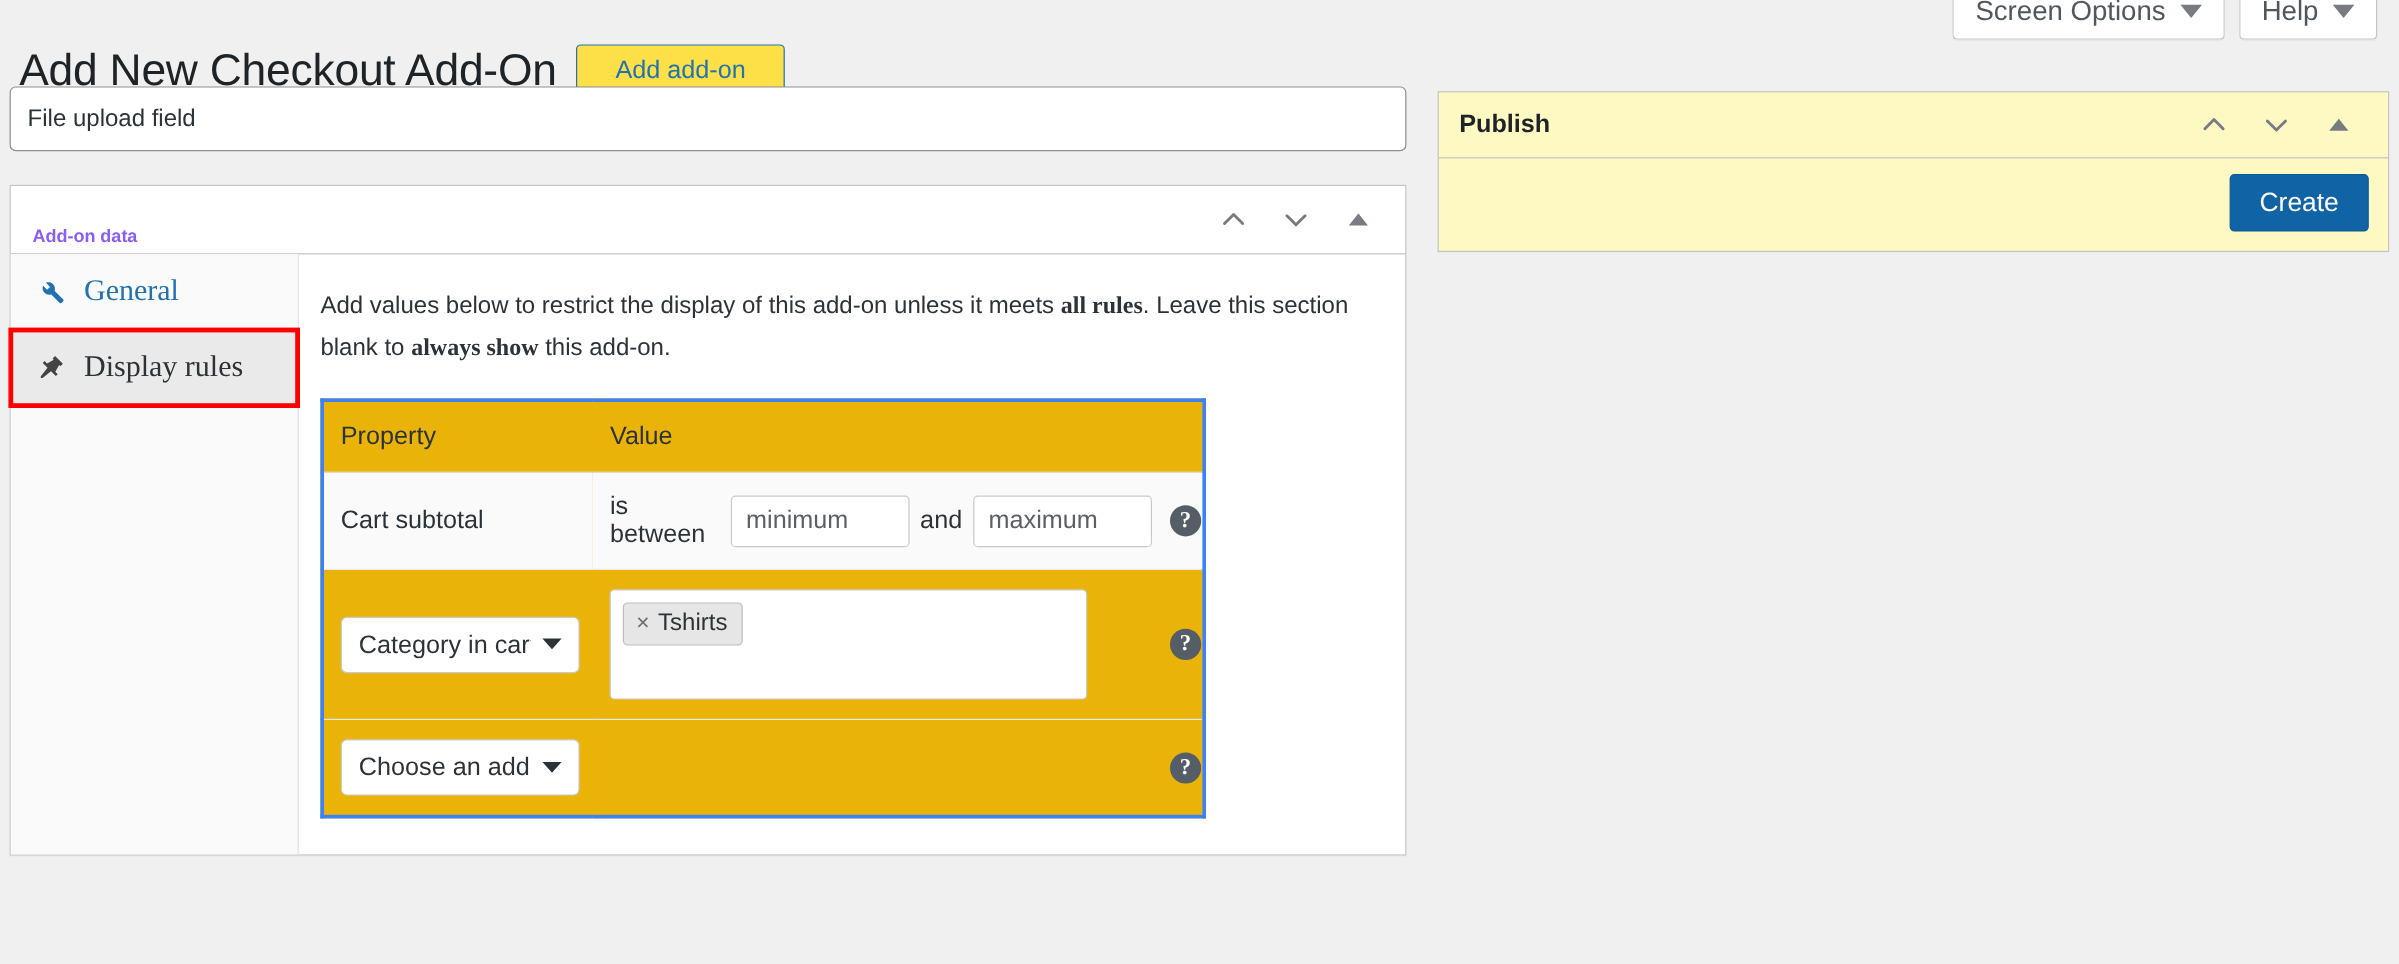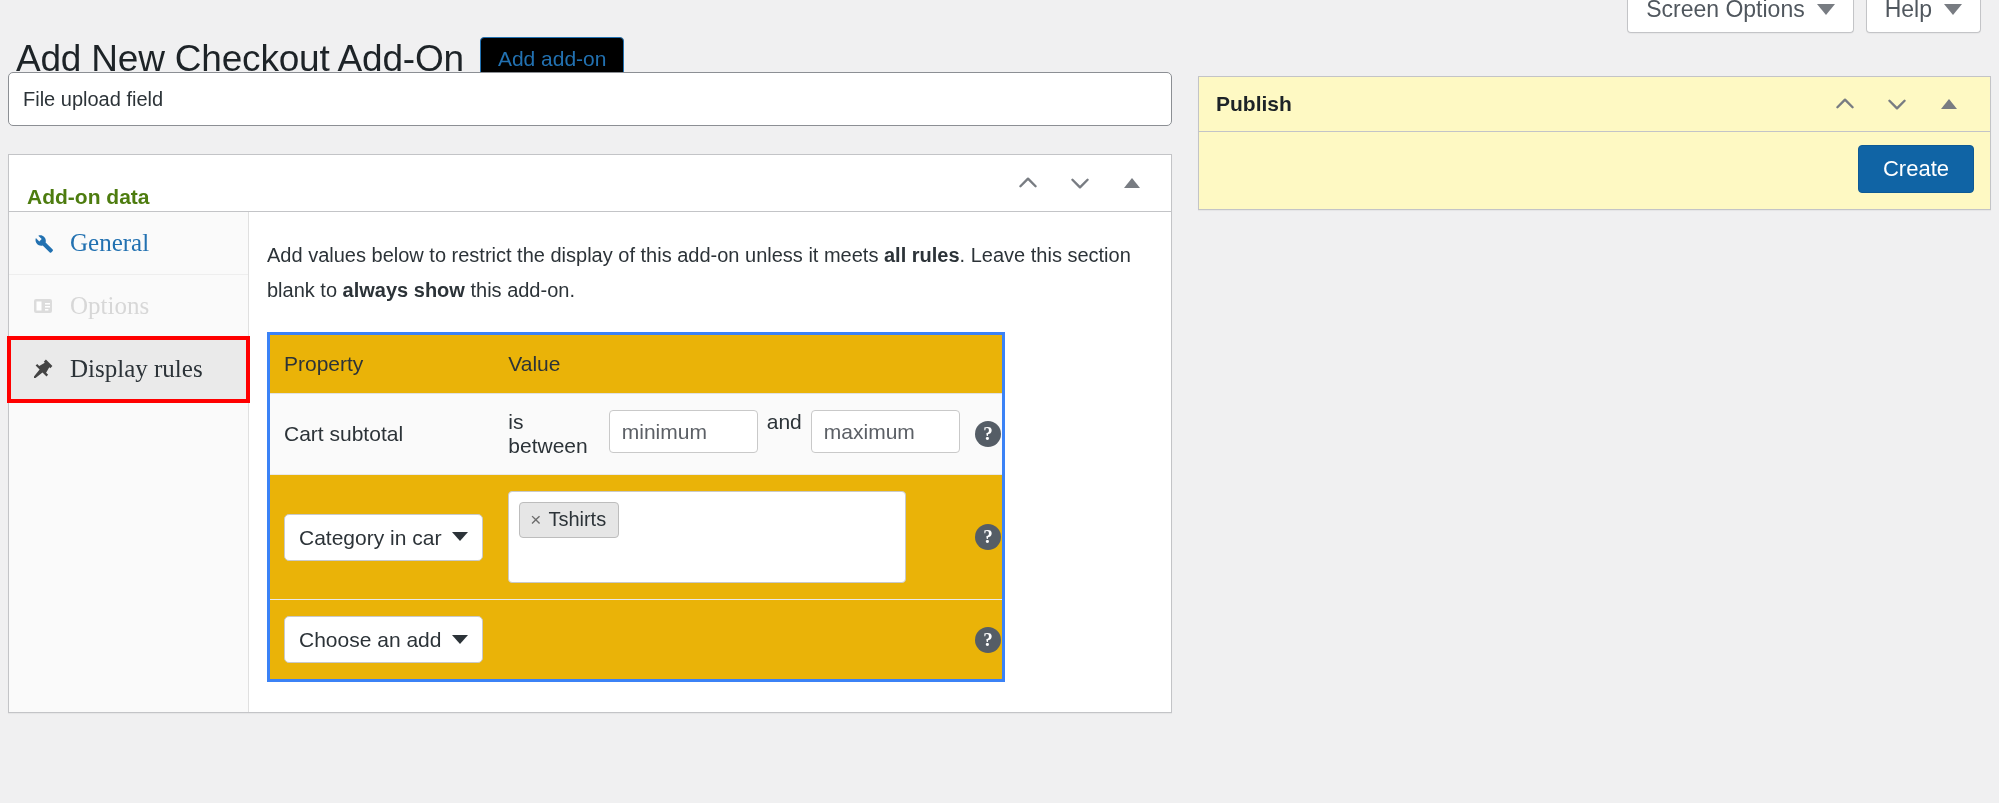--- a/index.html
+++ b/index.html
@@ -41,24 +41,24 @@
   .title-row {
     position: absolute; left: 16px; top: 14px;
     display: flex; align-items: center; gap: 16px;
   }
   .page-title {
     font-size: 37px; font-weight: 400; color: #1d2327;
     line-height: 1.1; letter-spacing: -0.2px;
   }
   .page-title-action {
     border: 1px solid #2271b1;
-    background: #000000;
+    background: #fde047;
     color: #2271b1;
     border-radius: 4px;
-    padding: 9px 17px;
+    padding: 9px 32px;
     font-size: 21px;
     cursor: pointer;
   }
 
   
   .col-main { position: absolute; left: 8px; top: 72px; width: 1164px; }
   .col-side { position: absolute; left: 1198px; top: 76px; width: 793px; }
 
   
   .title-input-wrap {
@@ -83,21 +83,21 @@
     background: #fff;
     border: 1px solid #c3c4c7;
     box-shadow: 0 1px 1px rgba(0,0,0,.04);
   }
   .postbox-header {
     display: flex; align-items: center; justify-content: space-between;
     padding: 16px 14px 16px 18px;
     border-bottom: 1px solid #c3c4c7;
     height: 57px;
   }
-  .postbox-title { font-size: 21px; font-weight: bold; color: #4d7c0f; margin-top: 28px; }
+  .postbox-title { font-size: 15px; font-weight: bold; color: #8b5cf6; margin-top: 28px; }
   .postbox-actions { display: flex; align-items: center; gap: 18px; padding-right: 8px; }
   .order-btn {
     width: 34px; height: 34px;
     display: flex; align-items: center; justify-content: center;
     cursor: pointer;
   }
   .chev { display: block; }
   .tri-up {
     width: 0; height: 0;
     border-left: 8px solid transparent;
@@ -133,21 +133,21 @@
     border-bottom: 1px solid #eaeaea;
     z-index: 3;
   }
   .tab-icon { width: 24px; height: 24px; display: block; flex: 0 0 24px; }
 
   .tab-content { flex: 1; padding: 26px 22px 30px 18px; }
   .helper-text {
     font-size: 20px; line-height: 1.75; color: #2c3338;
     margin: 0 0 24px 0; max-width: 915px;
   }
-  .helper-text b { font-weight: bold; }
+  .helper-text b { font-weight: bold; font-family: Liberation Serif, serif; }
 
   
   .rules-table {
     border: 3px solid #3b82f6;
     border-collapse: collapse;
     width: 738px;
     background: #eab308;
   }
   .rules-table tr { border-bottom: 1px solid #e9e9e9; }
   .rules-table tr:last-child { border-bottom: none; }
@@ -161,21 +161,21 @@
     padding: 16px 0 16px 14px;
     font-size: 21px; color: #2c3338;
     vertical-align: middle;
   }
   .col-prop { width: 300px; }
   .col-val  { width: 545px; }
   .col-help { width: 58px; text-align: center; }
 
   .row-shaded { background: #fafafa; }
 
-  .inline-val { display: flex; gap: 9px; }
+  .inline-val { display: flex; align-items: center; gap: 9px; }
   .txt-input {
     border: 1px solid #c9c9c9;
     border-radius: 4px;
     background: #fff;
     height: 43px; width: 149px;
     padding: 0 12px;
     font-size: 21px; color: #2c3338;
     font-family: "Liberation Sans", sans-serif;
     outline: none;
   }
@@ -317,30 +317,20 @@
 
           <div class="tab active-link">
             <span class="tab-icon">
               <svg width="24" height="24" viewBox="0 0 24 24" fill="#2271b1">
                   <path d="M21.7 18.6l-7.1-7.1c.6-1.9.2-4.1-1.4-5.6-1.6-1.6-3.9-2-5.9-1.2l3.4 3.4-2.4 2.4-3.4-3.4c-.8 2-.4 4.3 1.2 5.9 1.5 1.5 3.7 2 5.6 1.4l7.1 7.1c.4.4 1 .4 1.4 0l1.5-1.5c.4-.4.4-1 0-1.4z"></path>
                 </svg>
             </span>
             <span>General</span>
           </div>
 
-          <div class="tab disabled">
-            <span class="tab-icon">
-              <svg width="24" height="24" viewBox="0 0 24 24" fill="#dcdcdc">
-                  <rect x="3" y="5" width="18" height="14" rx="2"></rect>
-                  <rect x="5.5" y="7.5" width="5" height="9" fill="#ffffff"></rect>
-                  <path d="M14 9h5v1.6h-5zM14 12h5v1.6h-5zM14 15h3.4v1.6H14z" fill="#ffffff"></path>
-                </svg>
-            </span>
-            <span>Options</span>
-          </div>
 
           <div class="tab selected">
             <span class="tab-icon">
               <svg width="24" height="24" viewBox="0 0 24 24" fill="#444">
                   <path d="M14.9 2.6l-2.1 2.1 1 1-5.6 3.2-2-2-1.6 1.6 4 4L3 19.5V21h1.5l7-5.6 4 4 1.6-1.6-2-2 3.2-5.6 1 1 2.1-2.1-6.5-6.5z"></path>
                 </svg>
             </span>
             <span>Display rules</span>
           </div>
 

